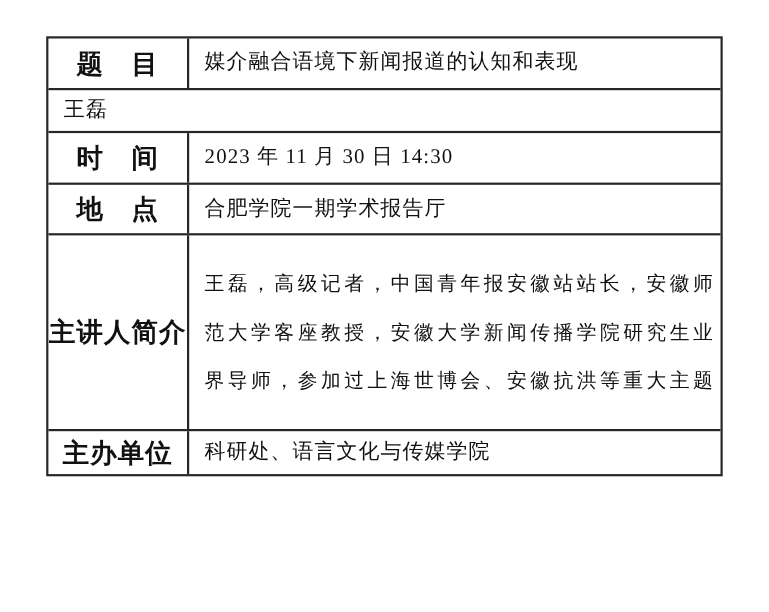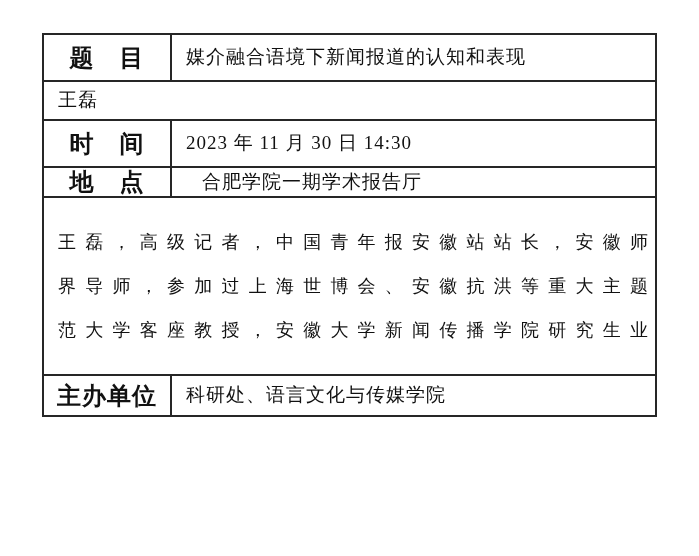--- a/index.html
+++ b/index.html
@@ -28,21 +28,21 @@
     display: flex;
     border-bottom: 2px solid #262626;
     box-sizing: border-box;
   }
   .trow:last-child {
     border-bottom: none;
   }
   .h-title    { height: 47px; }
   .h-speaker  { height: 39px; }
   .h-time     { height: 47px; }
-  .h-location { height: 30px; gap: 16px; }
+  .h-location { height: 46px; }
   .h-bio      { height: 178px; }
   .h-org      { height: 39px; }
   .label-cell {
     flex: 0 0 128px;
     width: 128px;
     box-sizing: border-box;
     border-right: 2px solid #262626;
     display: flex;
     align-items: center;
     justify-content: center;
@@ -99,24 +99,25 @@
     <div class="label-cell">时　间</div>
     <div class="value-cell">2023 年 11 月 30 日 14:30</div>
   </div>
 
   <div class="trow h-location">
     <div class="label-cell">地　点</div>
     <div class="value-cell">合肥学院一期学术报告厅</div>
   </div>
 
   <div class="trow h-bio">
+    <div class="label-cell">主讲人简介</div>
     <div class="value-cell multiline">
       <span class="bio-line justified">王磊，高级记者，中国青年报安徽站站长，安徽师</span>
+      <span class="bio-line justified">范大学客座教授，安徽大学新闻传播学院研究生业</span>
       <span class="bio-line justified">界导师，参加过上海世博会、安徽抗洪等重大主题</span>
-      <span class="bio-line justified">范大学客座教授，安徽大学新闻传播学院研究生业</span>
     </div>
   </div>
 
   <div class="trow h-org">
     <div class="label-cell">主办单位</div>
     <div class="value-cell">科研处、语言文化与传媒学院</div>
   </div>
 
 </div>
 

